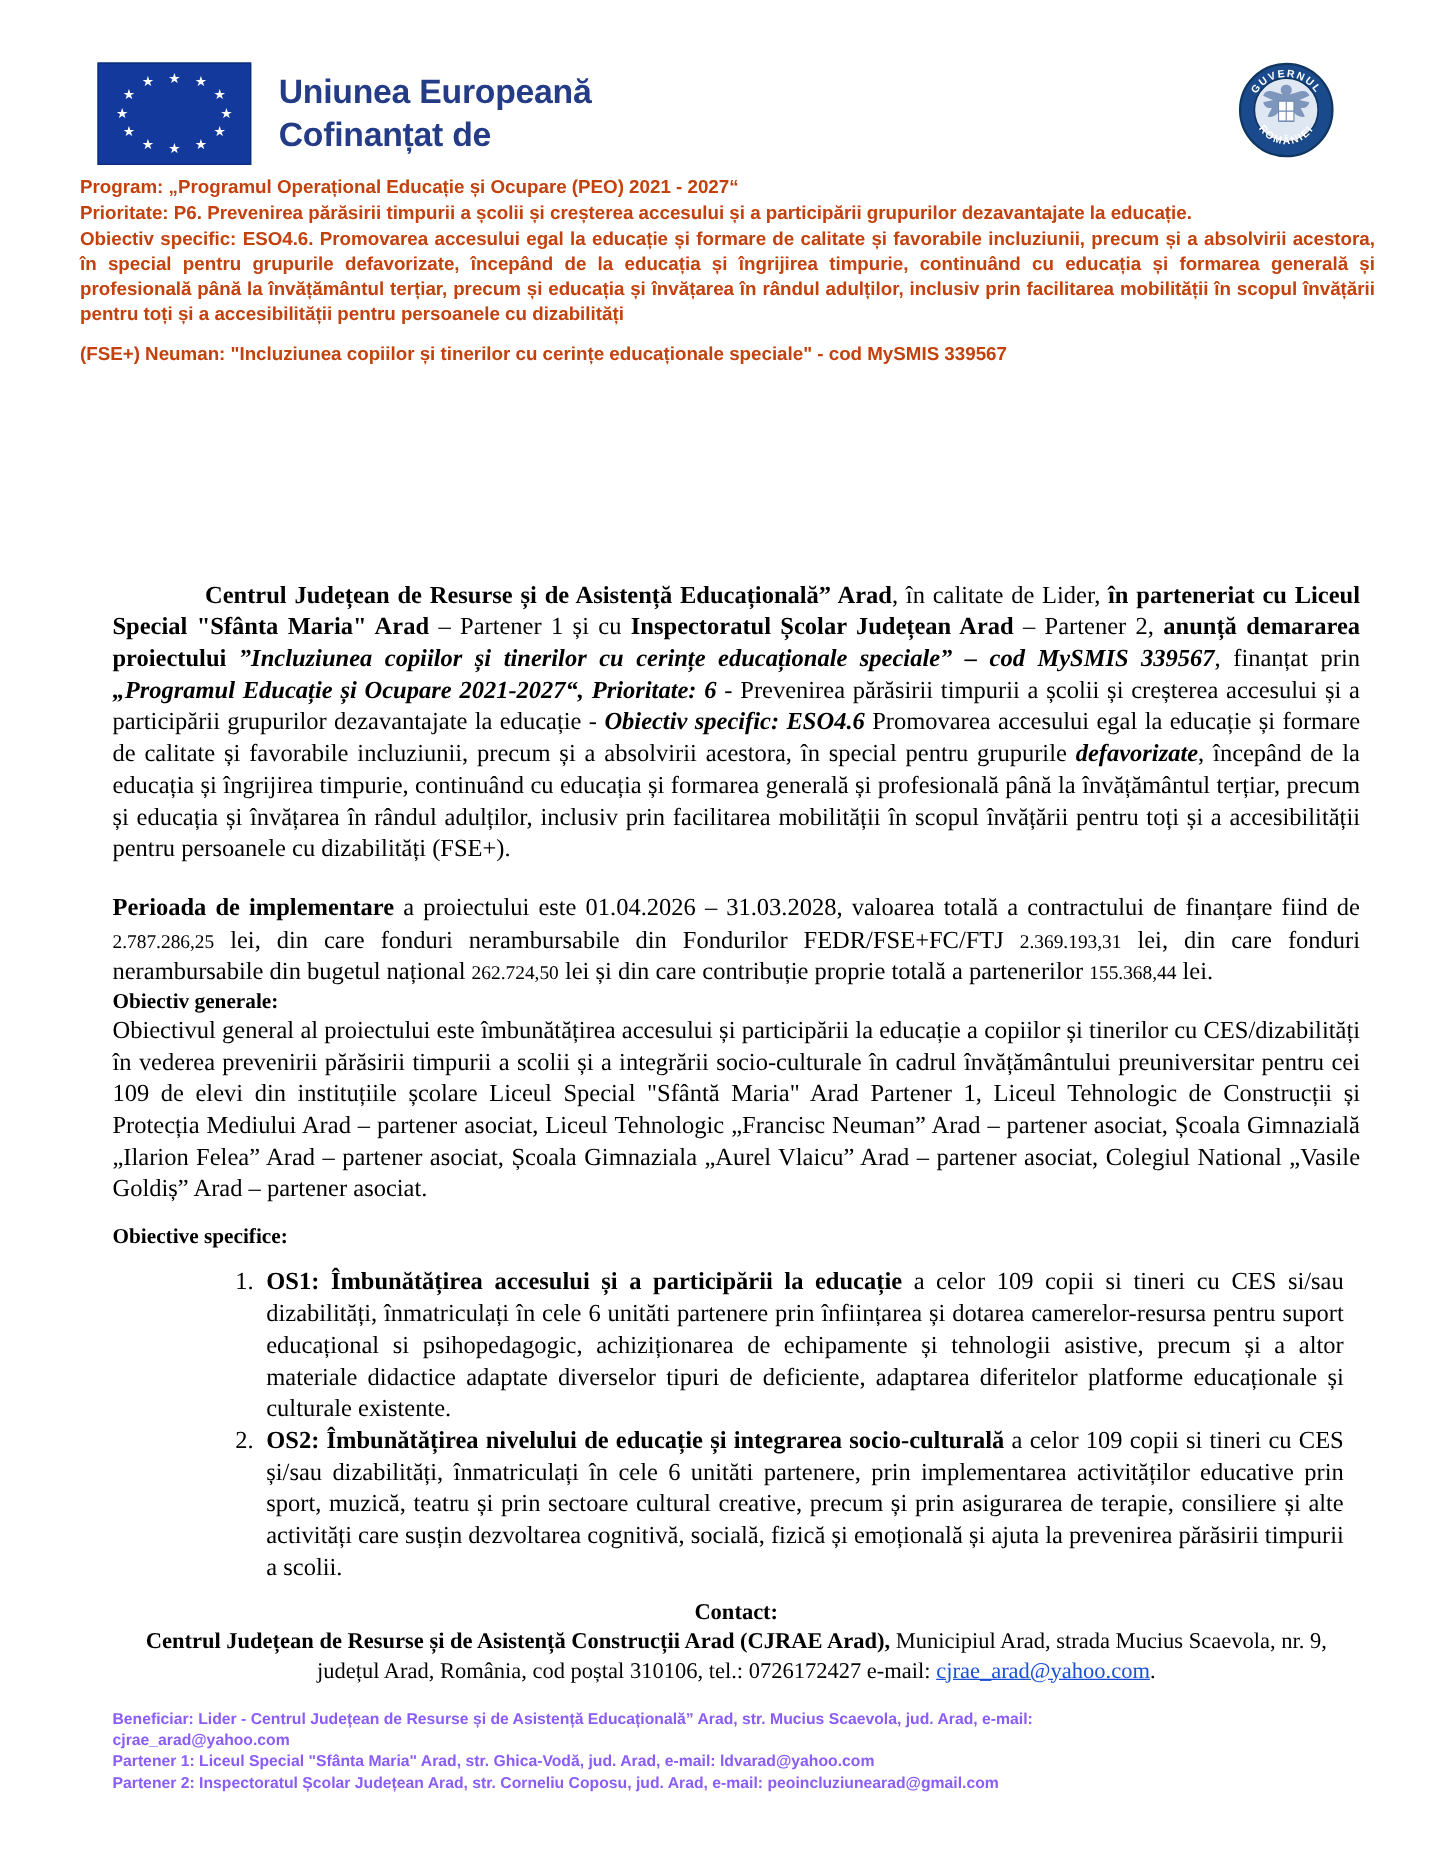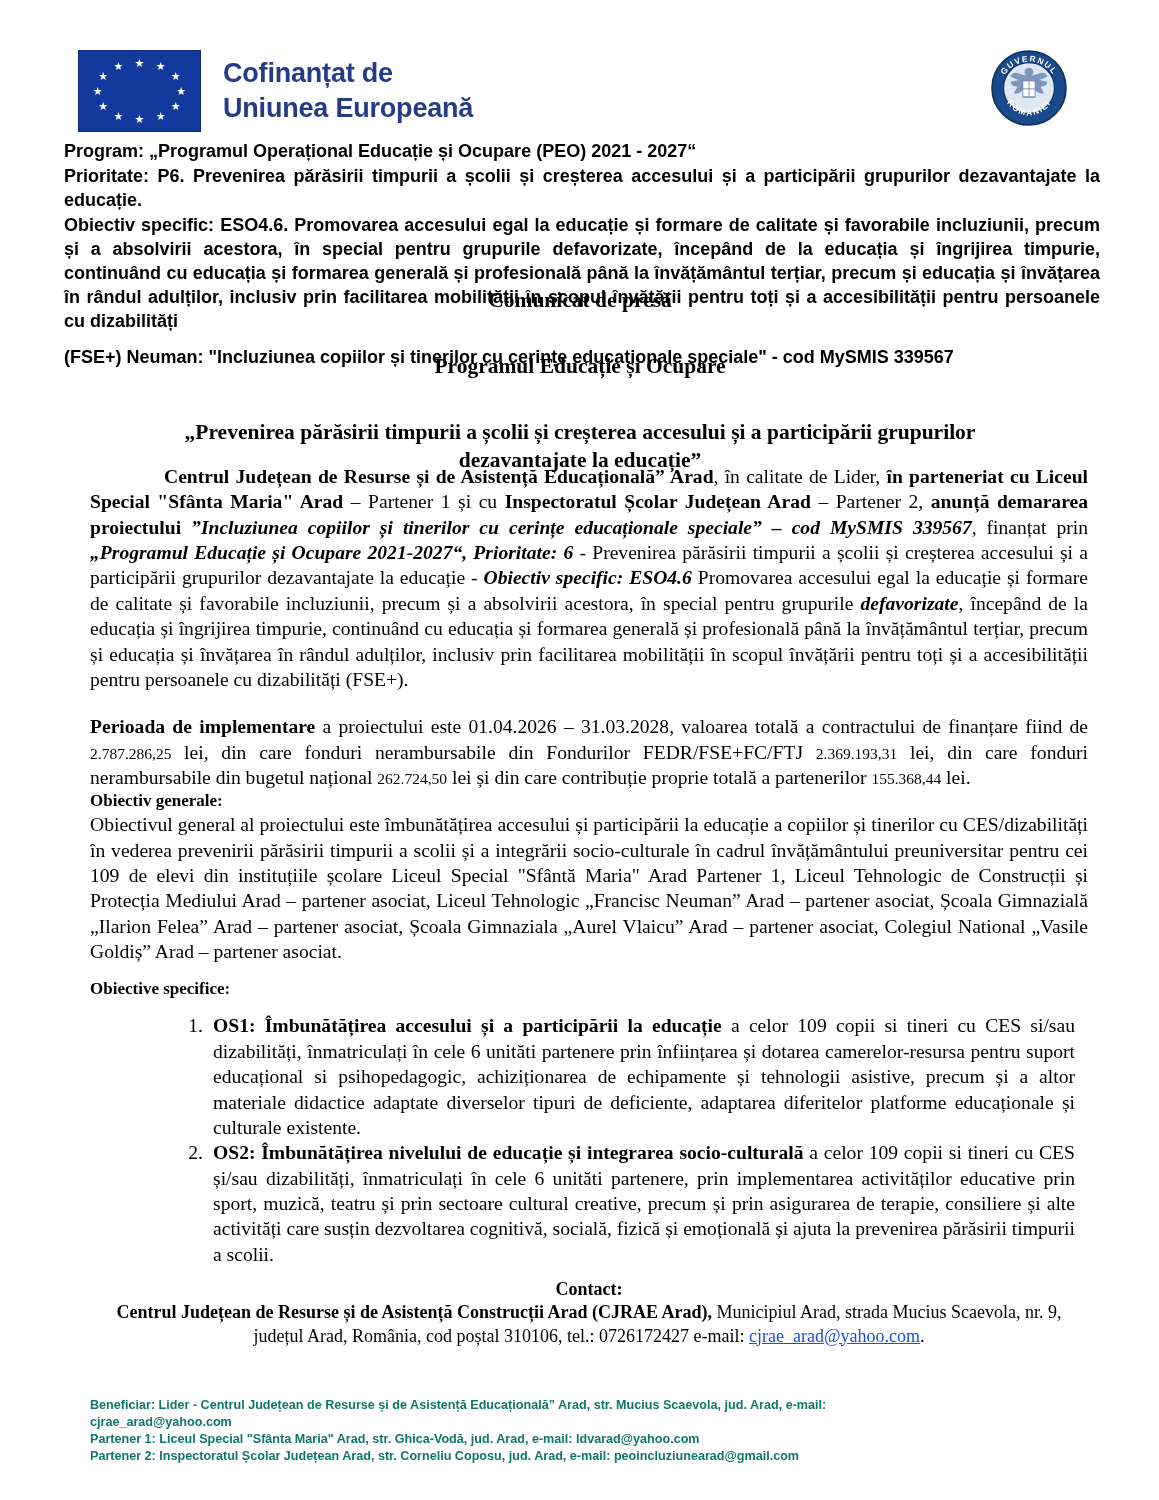--- a/index.html
+++ b/index.html
@@ -74,24 +74,24 @@
     height: 88px;
   }
 
   
   .meta {
     position: absolute;
     top: 140px;
     left: 64px;
     width: 1036px;
     font-family: "Liberation Sans", "DejaVu Sans", sans-serif;
-    font-size: 18px;
+    font-size: 15px;
     line-height: 1.33;
     font-weight: bold;
-    color: #000000;
+    color: #c2410c;
     text-align: justify;
   }
   .meta .lbl { font-weight: bold; }
   .meta .val { font-weight: bold; }
   .meta p { margin: 0 0 1px 0; }
   .meta p.obj-spec { font-weight: bold; text-align: justify; }
   .meta p.proiect { margin-top: 12px; }
 
   
   .title-block {
@@ -187,28 +187,28 @@
     text-align: center;
   }
   a.mail {
     color: #1a4fd6;
     text-decoration: underline;
   }
 
   
   .footer {
     position: absolute;
-    top: 1397px;
+    top: 1367px;
     left: 90px;
     width: 1000px;
     font-family: "Liberation Sans", "DejaVu Sans", sans-serif;
     font-size: 12.6px;
     line-height: 1.34;
     font-weight: bold;
-    color: #0f766e;
+    color: #8b5cf6;
   }
   .footer p { margin: 0; }
 </style>
 </head>
 <body>
 
 <div class="page">
 
   <div class="logo-row">
 
@@ -223,22 +223,22 @@
           <span style="left:67.5%;top:81%;">★</span>
           <span style="left:50%;  top:85%;">★</span>
           <span style="left:32.5%;top:81%;">★</span>
           <span style="left:20%;  top:69%;">★</span>
           <span style="left:15.5%;top:50%;">★</span>
           <span style="left:20%;  top:31%;">★</span>
           <span style="left:32.5%;top:19%;">★</span>
         </div>
       </div>
       <div class="eu-text">
+        <div>Uniunea Europeană</div>
         <div>Cofinanțat de</div>
-        <div>Uniunea Europeană</div>
       </div>
     </div>
 
     <div class="ro-seal">
       <svg viewBox="0 0 100 100" width="88" height="88" aria-hidden="true">
         <defs>
           <path id="arcTop" d="M 18,52 A 32,32 0 0 1 82,52" fill="none"></path>
           <path id="arcBot" d="M 21,52 A 29,29 0 0 0 79,52" fill="none"></path>
         </defs>
         <circle cx="50" cy="50" r="42" fill="#1b4a8c"></circle>
@@ -273,25 +273,20 @@
     </p>
     <p class="obj-spec">
       <span class="lbl">Obiectiv specific:</span>
       <span class="val">ESO4.6. Promovarea accesului egal la educație și formare de calitate și favorabile incluziunii, precum și a absolvirii acestora, în special pentru grupurile defavorizate, începând de la educația și îngrijirea timpurie, continuând cu educația și formarea generală și profesională până la învățământul terțiar, precum și educația și învățarea în rândul adulților, inclusiv prin facilitarea mobilității în scopul învățării pentru toți și a accesibilității pentru persoanele cu dizabilități</span>
     </p>
     <p class="proiect">
       <span class="lbl">(FSE+) Neuman</span><span class="val">: "Incluziunea copiilor și tinerilor cu cerințe educaționale speciale" - cod MySMIS 339567</span>
     </p>
   </div>
 
-  <div class="title-block">
-    <p class="t-comunicat">Comunicat de presă</p>
-    <p class="t-program">Programul Educație și Ocupare</p>
-    <p class="t-main">„Prevenirea părăsirii timpurii a școlii și creșterea accesului și a participării grupurilor dezavantajate la educație”</p>
-  </div>
 
   <div class="body-wrap">
 
     <p class="para indent"><span class="b">Centrul Județean de  Resurse și de Asistență Educațională” Arad</span><span>, în calitate de Lider, </span><span class="b">în parteneriat cu Liceul Special "Sfânta Maria" Arad</span><span> – Partener 1 și cu </span><span class="b">Inspectoratul Școlar Județean Arad</span><span> – Partener 2, </span><span class="b">anunță demararea proiectului </span><span class="bi">”Incluziunea copiilor și tinerilor cu cerințe educaționale speciale” – cod MySMIS 339567</span><span>, finanțat prin </span><span class="bi">„Programul Educație și Ocupare 2021-2027“, Prioritate: 6</span><span> - Prevenirea părăsirii timpurii a școlii și creșterea accesului și a participării grupurilor dezavantajate la educație  - </span><span class="bi">Obiectiv specific: ESO4.6</span><span> Promovarea accesului egal la educație și formare de calitate și favorabile incluziunii, precum și a absolvirii acestora, în special pentru grupurile </span><span class="bi">defavorizate</span><span>, începând de la educația și îngrijirea timpurie, continuând cu educația și formarea generală și profesională până la învățământul terțiar, precum și educația și învățarea în rândul adulților, inclusiv prin facilitarea mobilității în scopul învățării pentru toți și a accesibilității pentru persoanele cu dizabilități (FSE+).</span></p>
 
     <div class="gap-sm"></div>
 
     <p class="para"><span class="b">Perioada de implementare</span><span> a proiectului este 01.04.2026 – 31.03.2028, valoarea totală a contractului de finanțare fiind de </span><span class="sm">2.787.286,25</span><span> lei, din care fonduri nerambursabile din Fondurilor FEDR/FSE+FC/FTJ </span><span class="sm">2.369.193,31</span><span> lei, din care fonduri nerambursabile din bugetul național </span><span class="sm">262.724,50</span><span>  lei și din care contribuție proprie totală a partenerilor </span><span class="sm">155.368,44</span><span> lei.</span></p>
 
     <h3 class="sec">Obiectiv generale:</h3>

